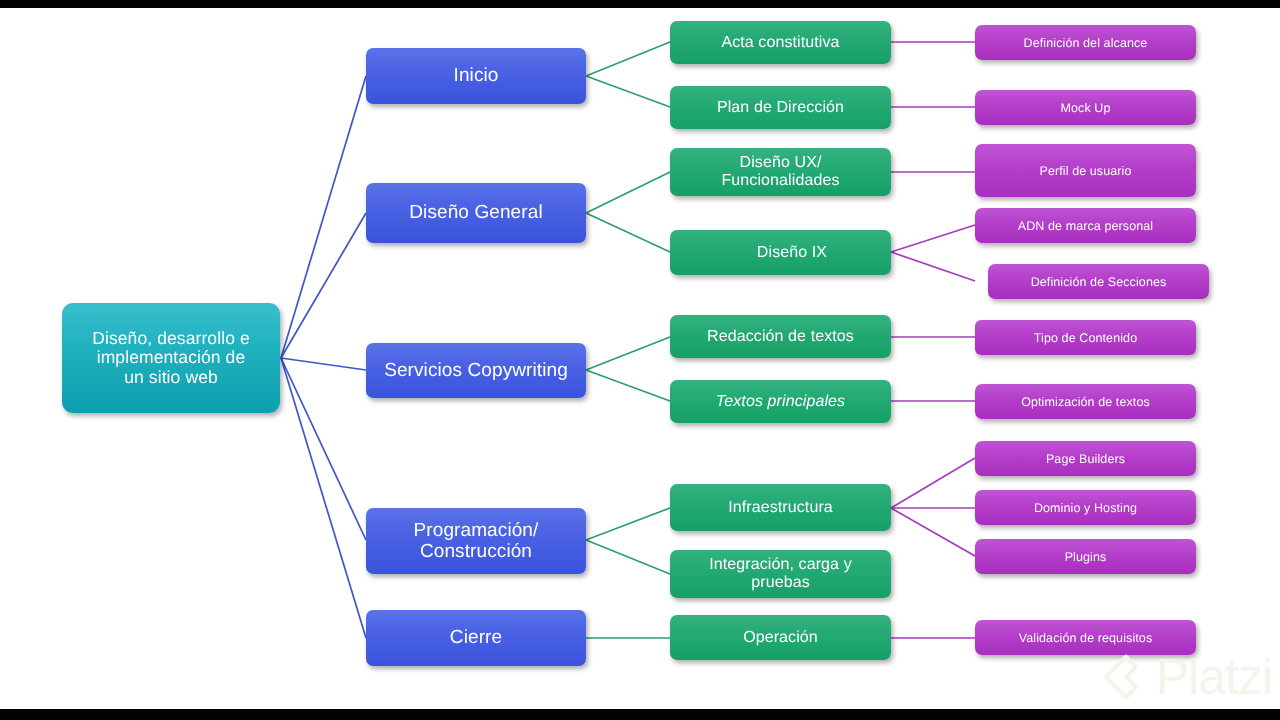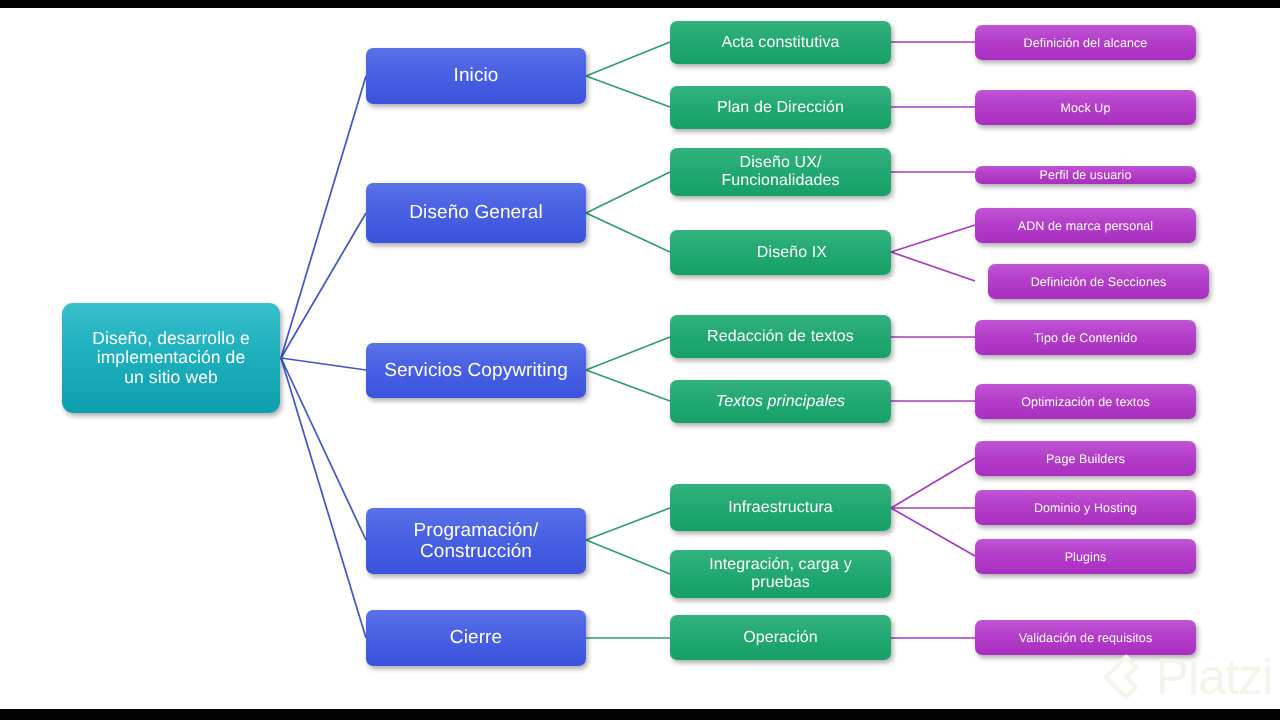--- a/index.html
+++ b/index.html
@@ -210,33 +210,33 @@
   </div>
 
   <div class="node lvl3" style="left:975px; top:25px; width:221px; height:35px;">
     <span>Definición del alcance</span>
   </div>
 
   <div class="node lvl3" style="left:975px; top:90px; width:221px; height:35px;">
     <span>Mock Up</span>
   </div>
 
-  <div class="node lvl3" style="left:975px; top:166px; width:221px; height:18px;">
+  <div class="node lvl3" style="left:975px; top:144px; width:221px; height:53px;">
     <span>Perfil de usuario</span>
   </div>
 
   <div class="node lvl3" style="left:975px; top:208px; width:221px; height:35px;">
     <span>ADN de marca personal</span>
   </div>
 
   <div class="node lvl3" style="left:975px; top:264px; width:221px; height:35px;margin-left:13px;">
     <span>Definición de Secciones</span>
   </div>
 
-  <div class="node lvl3" style="left:975px; top:320px; width:221px; height:35px;">
+  <div class="node lvl3" style="left:975px; top:320px; width:221px; height:35px;border-radius:6px;">
     <span>Tipo de Contenido</span>
   </div>
 
   <div class="node lvl3" style="left:975px; top:384px; width:221px; height:35px;">
     <span>Optimización de textos</span>
   </div>
 
   <div class="node lvl3" style="left:975px; top:441px; width:221px; height:35px;">
     <span>Page Builders</span>
   </div>

